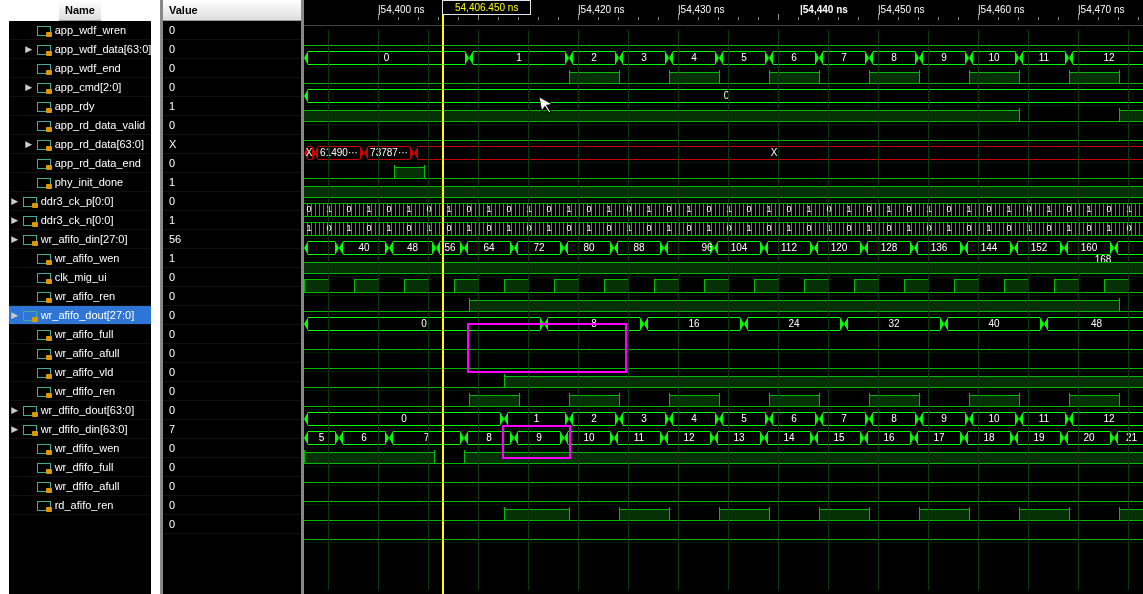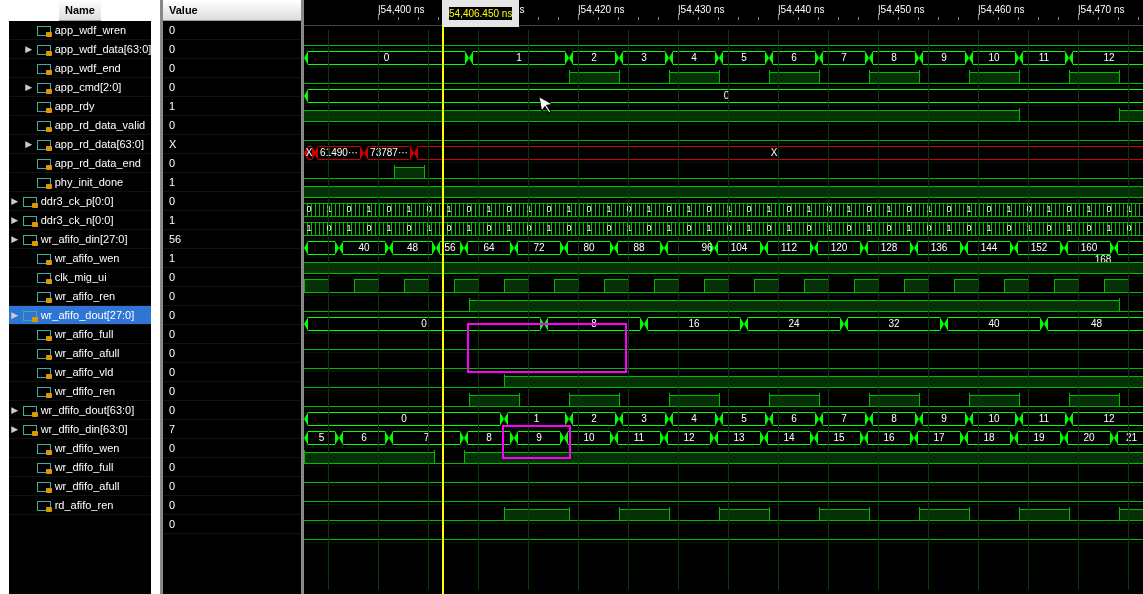--- a/index.html
+++ b/index.html
@@ -17,21 +17,21 @@
 .icon-sig::before { content:""; position:absolute; width:12px; height:8px; border:1px solid #4a9; left:0; top:2px; }
 .icon-lock { position:absolute; width:6px; height:5px; background:#d90; bottom:-1px; right:-1px; border-radius:1px; }
 .sig-label { color: #fff; }
 .value-row { height: 19px; color: #fff; padding-left: 6px; display: flex; align-items: center; border-bottom: 1px solid #111; }
 .wave-area { flex: 1; background: #000; position: relative; overflow: hidden; }
 .ruler { height: 25px; position: relative; background: #000; }
 .ruler-divider { position:absolute; top:25px; left:0; right:0; border-top:1px solid #444; }
 .ruler-mark { position: absolute; top: 4px; width: 100px; color: #fff; font-size: 10px; }
 .tick { position:absolute; width:1px; background:#888; top:14px; height:6px; }
 .tick-minor { top:17px; height:3px; }
-.cursor-label { position: absolute; top: 0; left: 138px; background: #000; border: 7px solid #e5e5e5; color: #ff0; padding: 1px 0; font-size: 10px; z-index: 20; }
+.cursor-label { position: absolute; top: 0; left: 138px; background: #000; border: 1px solid #e5e5e5; color: #ff0; padding: 1px 12px; font-size: 10px; z-index: 20; }
 .cursor-line { position: absolute; top: 0; bottom: 0; left: 138px; width: 2px; background: #ff0; z-index: 15; }
 .wave-rows { position: absolute; top: 30px; left:0; right:0; }
 .wave-row { height: 19px; position: relative; border-bottom: 1px solid #001800; }
 .wave-row::before, .wave-row::after { content:""; position:absolute; width:100%; }
 .grid-v { position:absolute; top:0; bottom:0; width:1px; background:#0a3a0a; }
 .bus-label { position:absolute; top:3px; color:#fff; font-size:10px; text-align:center; transform:translateX(-50%); }
 .bus-hex { position:absolute; top:2px; height:14px; }
 .bus-hex::before, .bus-hex::after { content:""; position:absolute; width:0; height:0; border-top:7px solid transparent; border-bottom:7px solid transparent; }
 .bus-hex::before { left:-4px; border-right:4px solid #0f0; }
 .bus-hex::after { right:-4px; border-left:4px solid #0f0; }
@@ -316,21 +316,21 @@
         <div class="tick tick-minor" style="left: 294px;"></div>
         <div class="tick tick-minor" style="left: 314px;"></div>
         <div class="tick tick-minor" style="left: 334px;"></div>
         <div class="tick tick-minor" style="left: 354px;"></div>
         <div class="ruler-mark" style="left: 374px;">|54,430 ns</div>
         <div class="tick" style="left: 374px;"></div>
         <div class="tick tick-minor" style="left: 394px;"></div>
         <div class="tick tick-minor" style="left: 414px;"></div>
         <div class="tick tick-minor" style="left: 434px;"></div>
         <div class="tick tick-minor" style="left: 454px;"></div>
-        <div class="ruler-mark" style="left: 474px;">|54,440 ns</div>
+        <div class="ruler-mark" style="left: 496px; font-weight: bold;">|54,440 ns</div>
         <div class="tick" style="left: 474px;"></div>
         <div class="tick tick-minor" style="left: 494px;"></div>
         <div class="tick tick-minor" style="left: 514px;"></div>
         <div class="tick tick-minor" style="left: 534px;"></div>
         <div class="tick tick-minor" style="left: 554px;"></div>
         <div class="ruler-mark" style="left: 574px;">|54,450 ns</div>
         <div class="tick" style="left: 574px;"></div>
         <div class="tick tick-minor" style="left: 594px;"></div>
         <div class="tick tick-minor" style="left: 614px;"></div>
         <div class="tick tick-minor" style="left: 634px;"></div>

